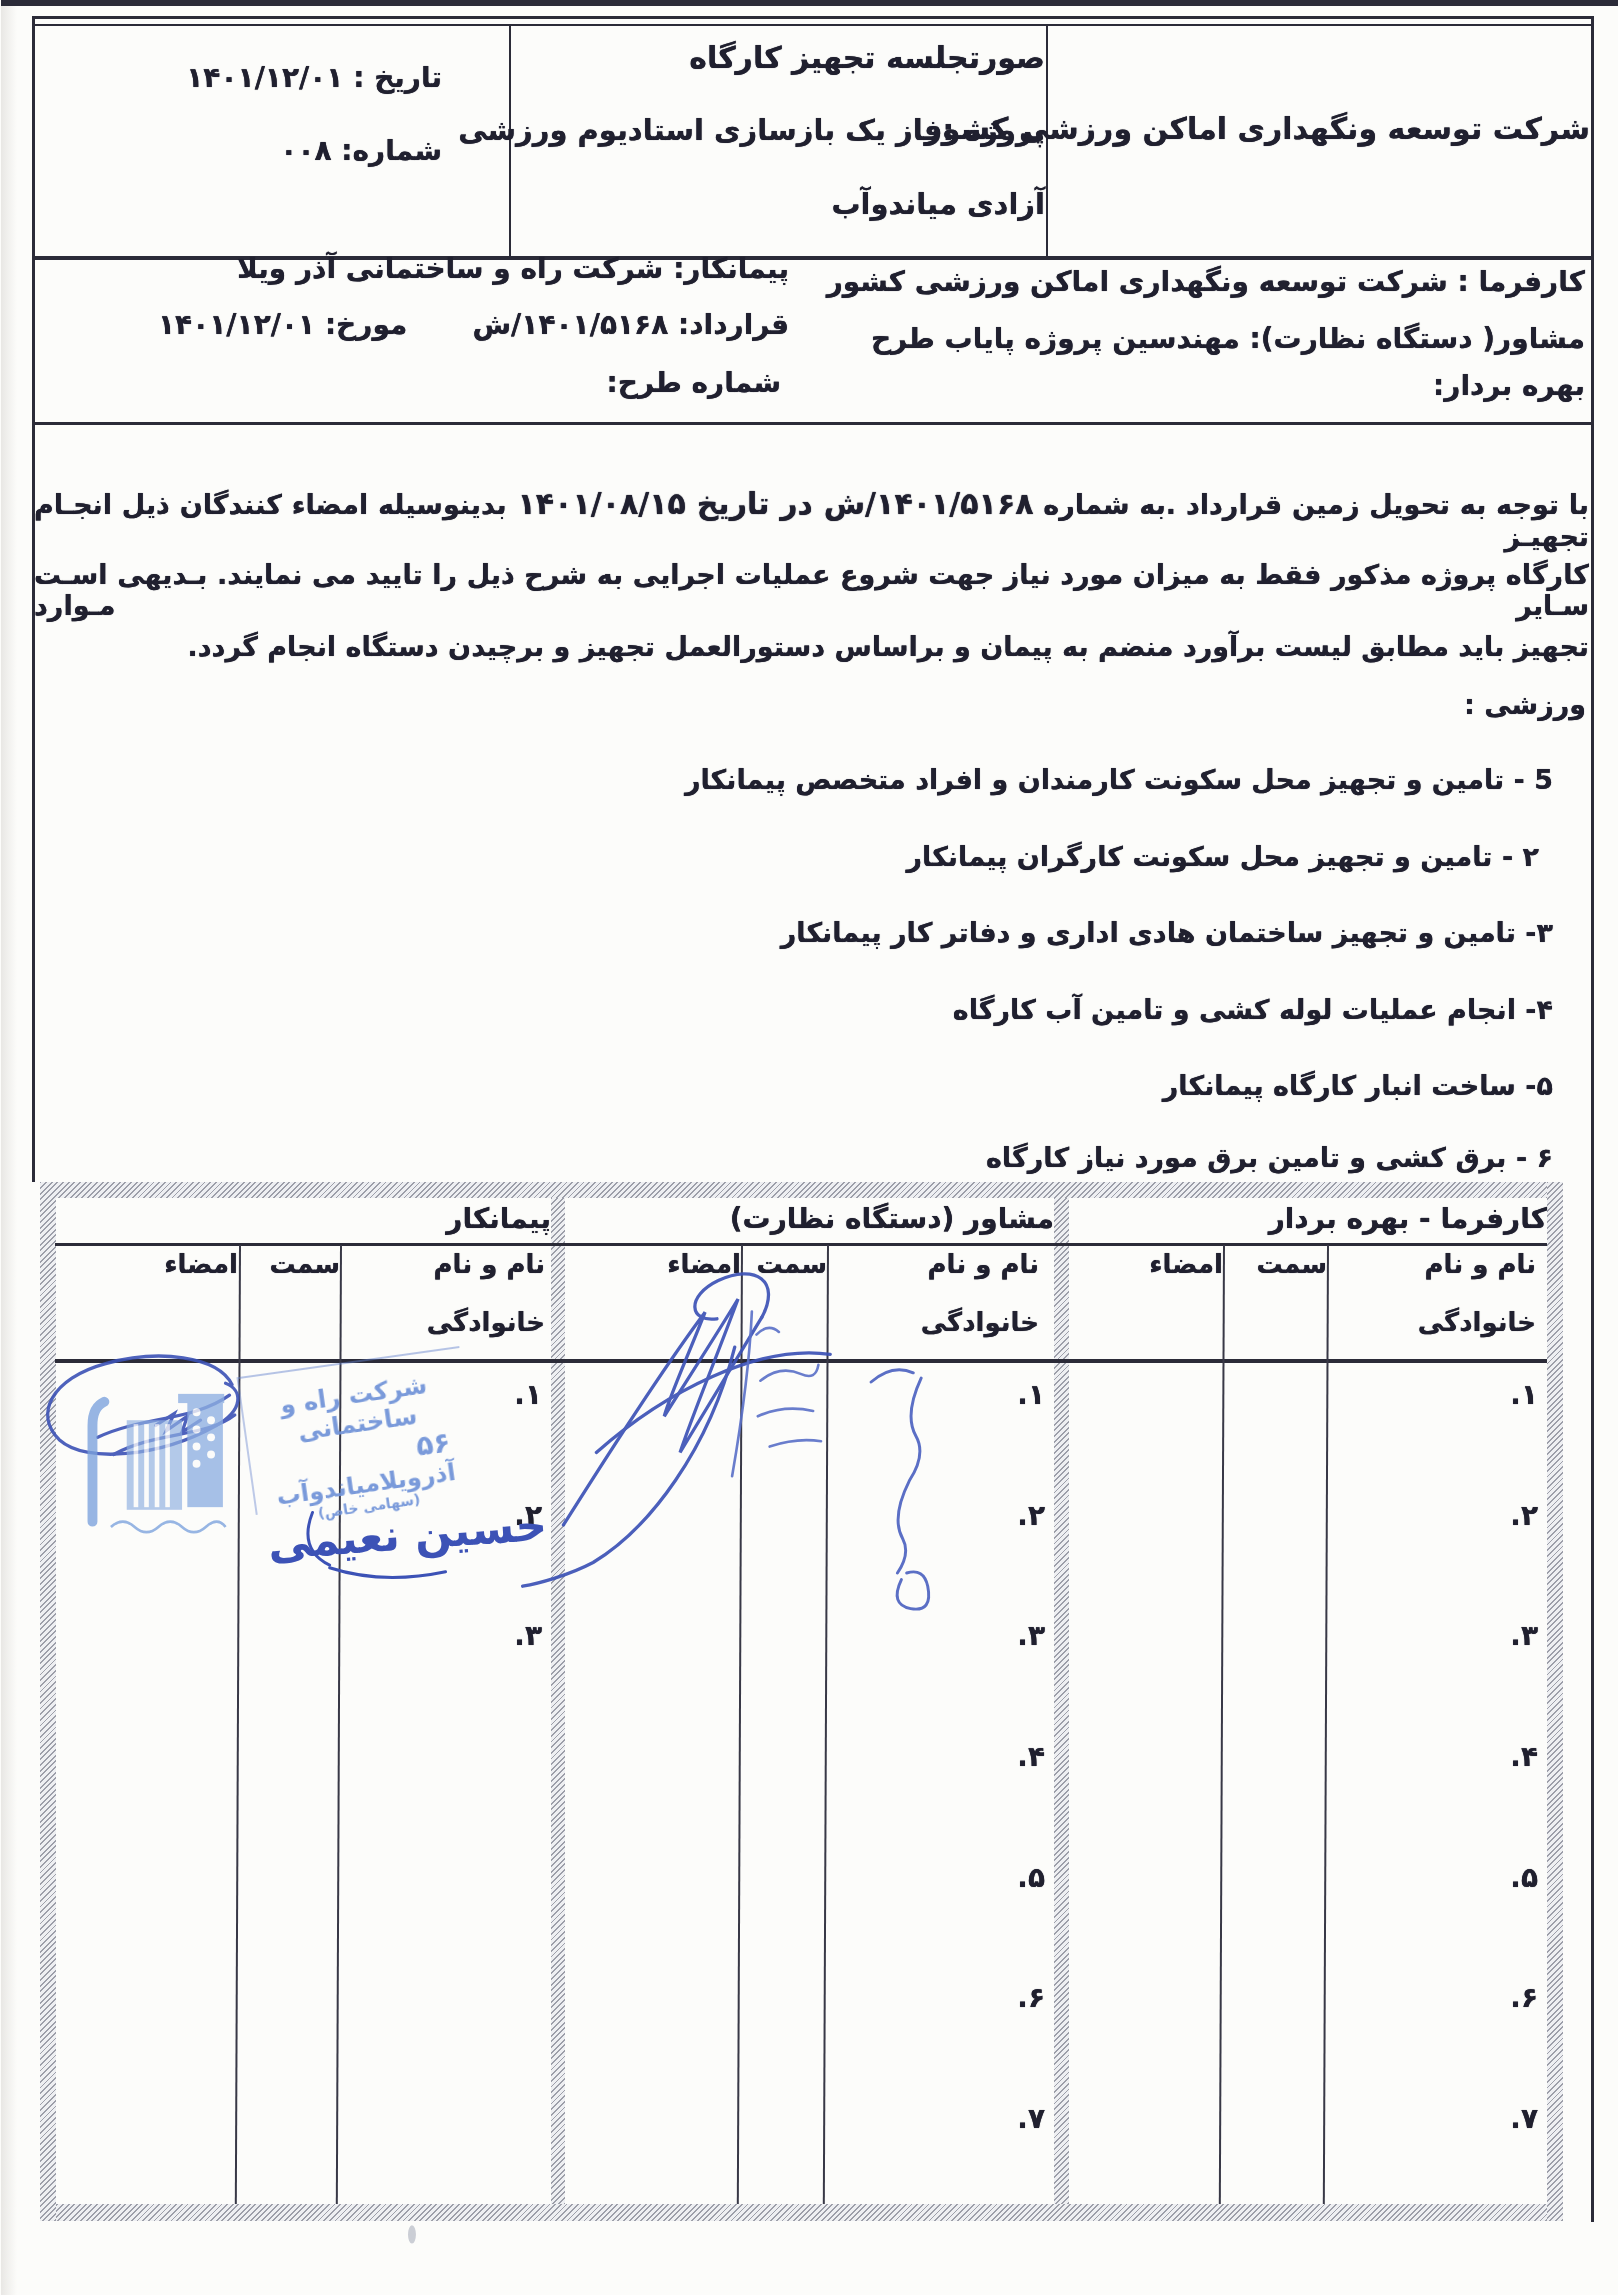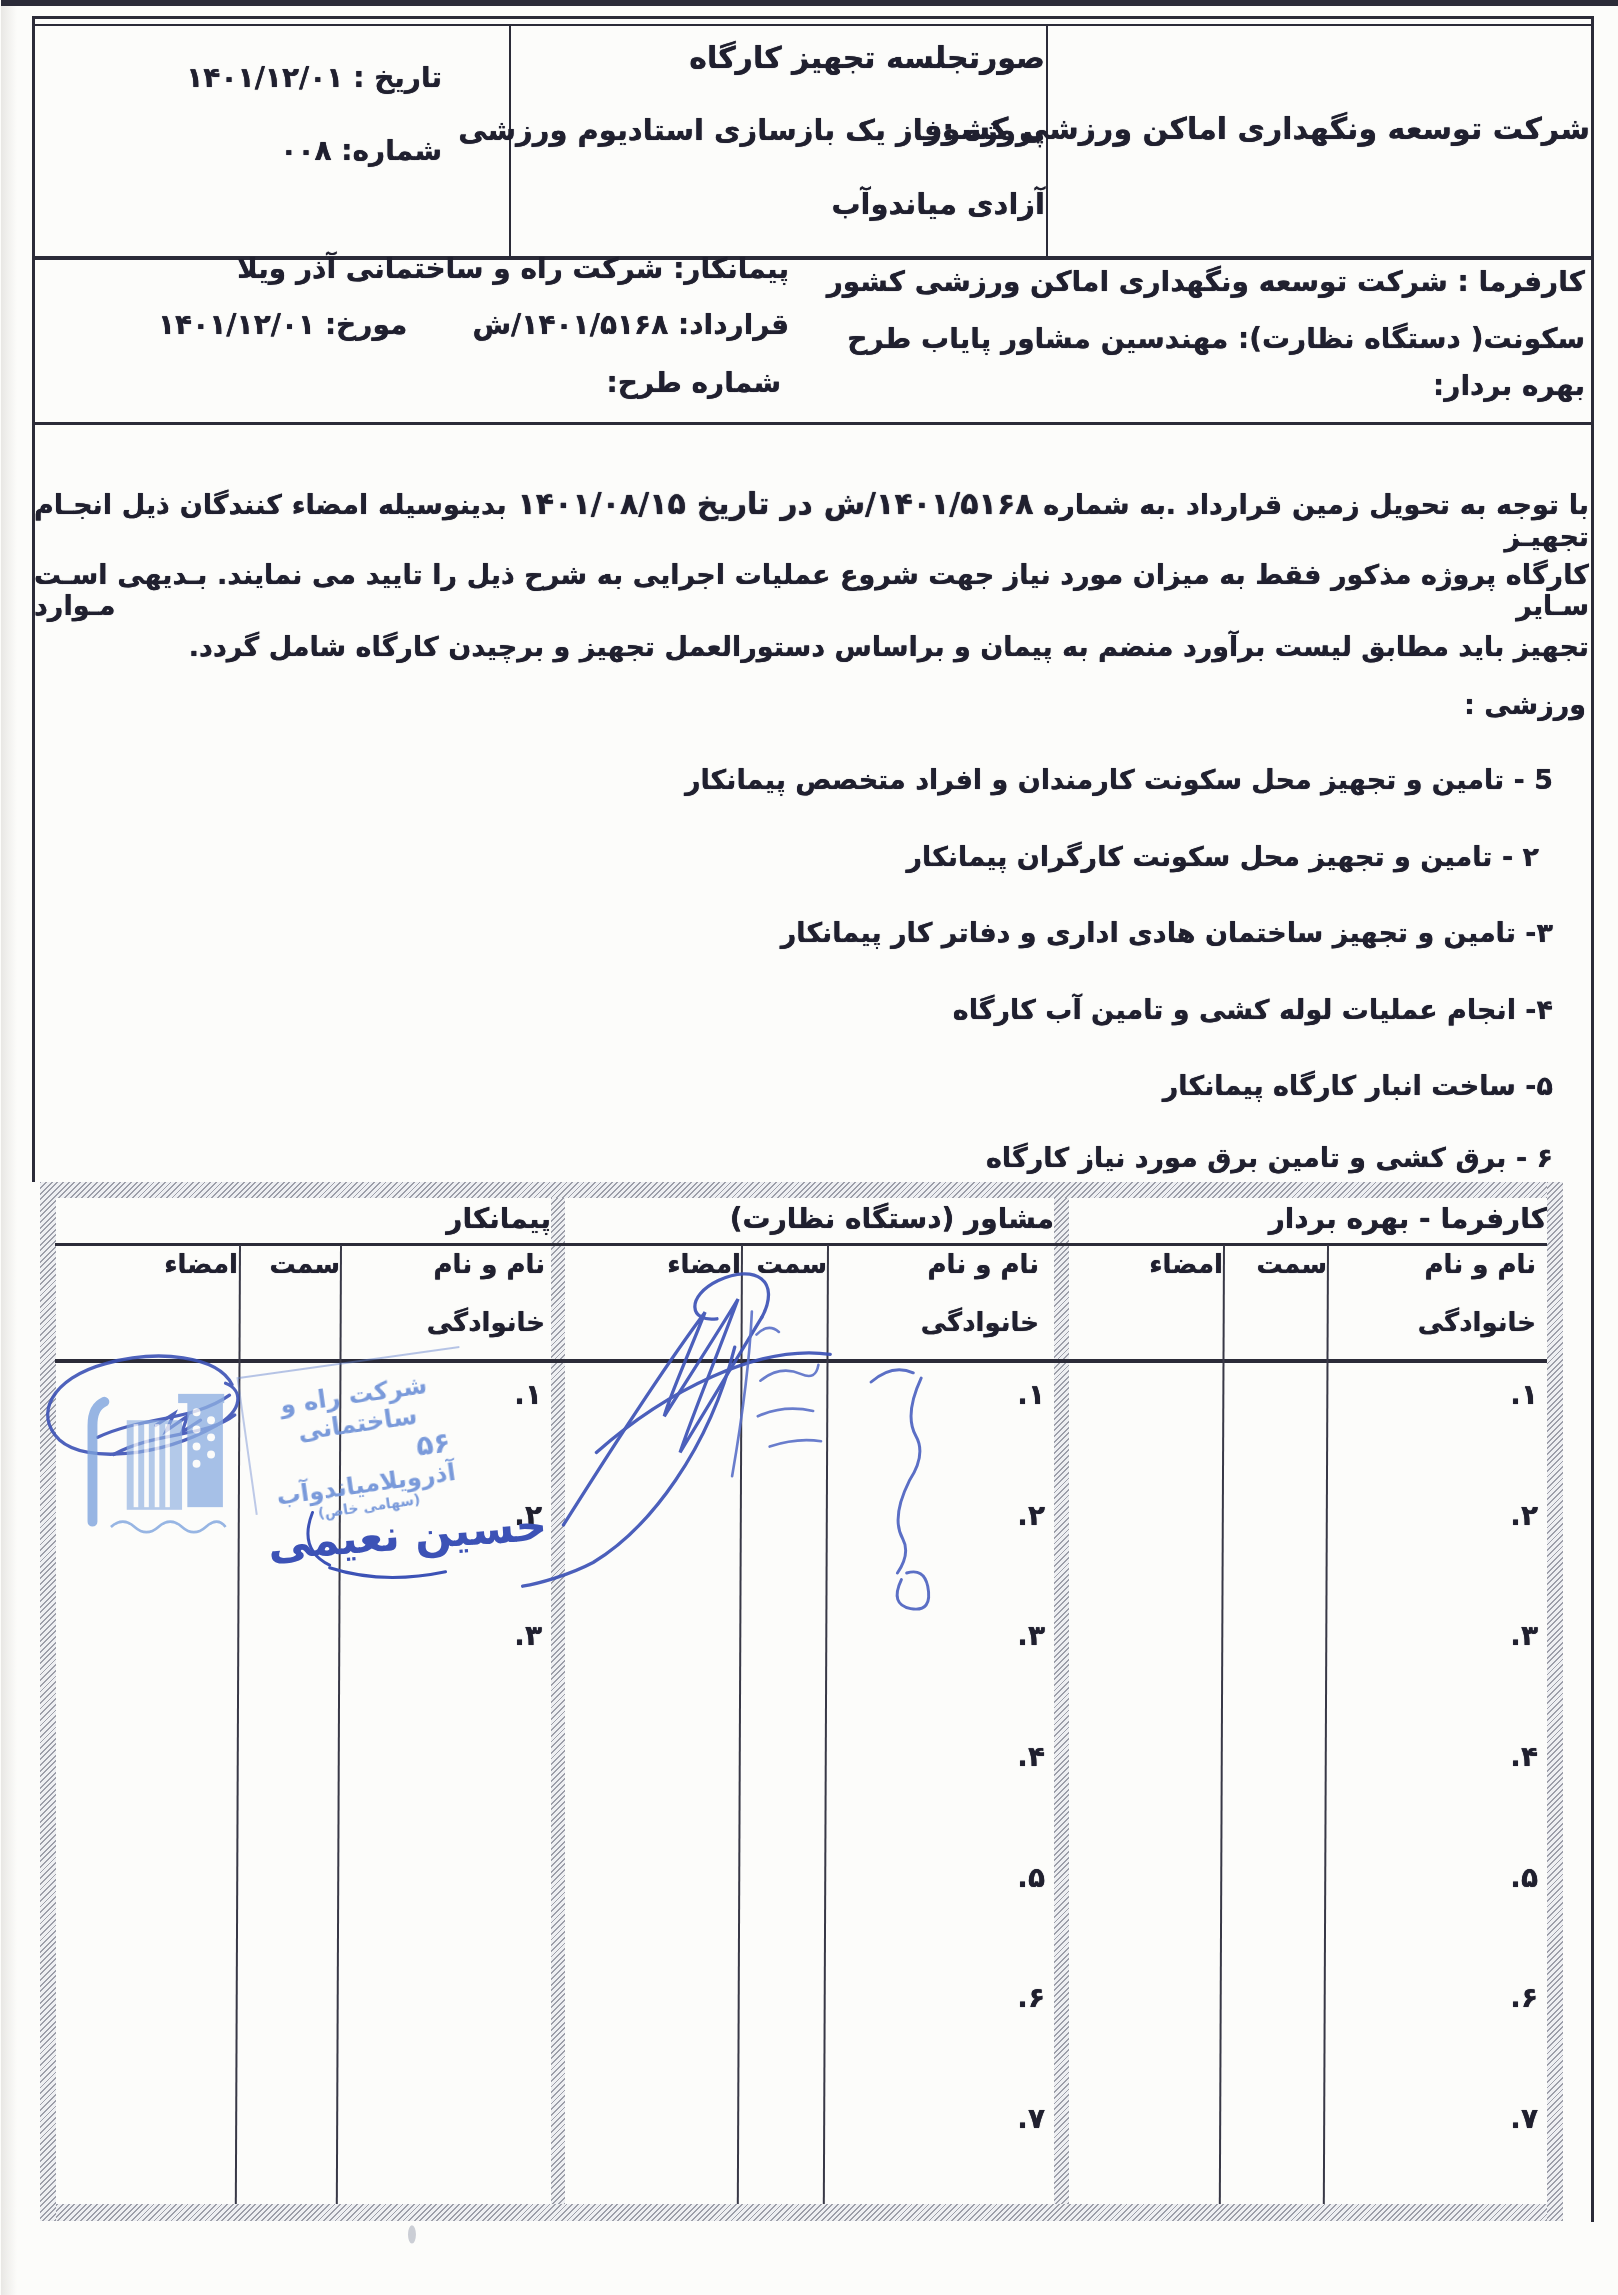--- a/index.html
+++ b/index.html
@@ -55,39 +55,39 @@
   <div class="txt center" style="left:511px;top:40px;width:534px;font-size:30px;">صورتجلسه تجهیز کارگاه</div>
   <div class="txt center" style="left:511px;top:113px;width:534px;font-size:29px;">پروژه :فاز یک بازسازی استادیوم ورزشی</div>
   <div class="txt center" style="left:511px;top:187px;width:534px;font-size:29px;">آزادی میاندوآب</div>
 
   <div class="txt right" style="left:165px;top:61px;width:277px;font-size:28px;">تاریخ : ۱۴۰۱/۱۲/۰۱</div>
   <div class="txt right" style="left:165px;top:134px;width:277px;font-size:28px;">شماره: ۰۰۸</div>
 </div>
 
 <div>
   <div class="txt right" style="left:791px;top:265px;width:794px;font-size:28px;">کارفرما : شرکت توسعه ونگهداری اماکن ورزشی کشور</div>
-  <div class="txt right" style="left:791px;top:322px;width:794px;font-size:28px;">سکونت( دستگاه نظارت):    مهندسین مشاور پایاب طرح</div>
+  <div class="txt right" style="left:791px;top:322px;width:794px;font-size:28px;">مشاور( دستگاه نظارت):    مهندسین پروژه پایاب طرح</div>
   <div class="txt right" style="left:791px;top:369px;width:794px;font-size:28px;">بهره بردار:</div>
 
   <div class="txt right" style="left:158px;top:252px;width:631px;font-size:28px;">پیمانکار: شرکت راه و ساختمانی آذر ویلا</div>
   <div class="abs" style="left:158px;top:308px;width:631px;display:flex;justify-content:space-between;direction:rtl;">
     <span class="right" style="font-weight:bold;font-size:28px;text-shadow:0 0 0.7px currentColor;">قرارداد:  ۱۴۰۱/۵۱۶۸/ش</span>
     <span class="right" style="font-weight:bold;font-size:28px;text-shadow:0 0 0.7px currentColor;">مورخ:   ۱۴۰۱/۱۲/۰۱</span>
   </div>
   <div class="txt right" style="left:158px;top:366px;width:623px;font-size:28px;">شماره طرح:</div>
 
   <div class="ln" style="left:32px;top:422px;width:1562px;height:2.6px;"></div>
 </div>
 
 <div>
   <div class="txt just" style="left:34px;top:486px;width:1555px;font-size:27px;">
     <span>با توجه به تحویل زمین قرارداد .به شماره </span><span class="bseg">۱۴۰۱/۵۱۶۸/ش  در تاریخ ۱۴۰۱/۰۸/۱۵ </span><span>بدینوسیله امضاء کنندگان ذیل انجـام تجهیـز</span>
   </div>
   <div class="txt just" style="left:34px;top:559px;width:1555px;font-size:27px;">کارگاه پروژه مذکور فقط به میزان مورد نیاز جهت شروع عملیات اجرایی به شرح ذیل را تایید می نمایند. بـدیهی اسـت سـایر مـوارد</div>
-  <div class="txt right" style="left:34px;top:631px;width:1555px;font-size:27px;">تجهیز باید مطابق لیست برآورد منضم به پیمان و براساس دستورالعمل تجهیز و برچیدن کارگاه شامل گردد.</div>
+  <div class="txt right" style="left:34px;top:631px;width:1555px;font-size:27px;">تجهیز باید مطابق لیست برآورد منضم به پیمان و براساس دستورالعمل تجهیز و برچیدن دستگاه انجام گردد.</div>
   <div class="txt right" style="left:34px;top:689px;width:1552px;font-size:27px;">ورزشی :</div>
 
   <div class="txt right" style="left:34px;top:764px;width:1519px;font-size:27px;">5 - تامین و تجهیز محل سکونت کارمندان و افراد متخصص پیمانکار</div>
   <div class="txt right" style="left:20px;top:841px;width:1519px;font-size:27px;">۲ - تامین و تجهیز محل سکونت کارگران پیمانکار</div>
   <div class="txt right" style="left:34px;top:917px;width:1519px;font-size:27px;">۳- تامین و تجهیز ساختمان هادی اداری و دفاتر کار پیمانکار</div>
   <div class="txt right" style="left:34px;top:994px;width:1519px;font-size:27px;">۴- انجام عملیات لوله کشی و تامین آب کارگاه</div>
   <div class="txt right" style="left:34px;top:1070px;width:1519px;font-size:27px;">۵- ساخت انبار کارگاه پیمانکار</div>
   <div class="txt right" style="left:34px;top:1142px;width:1519px;font-size:27px;">۶ - برق کشی و تامین برق مورد نیاز کارگاه</div>
 </div>
 

